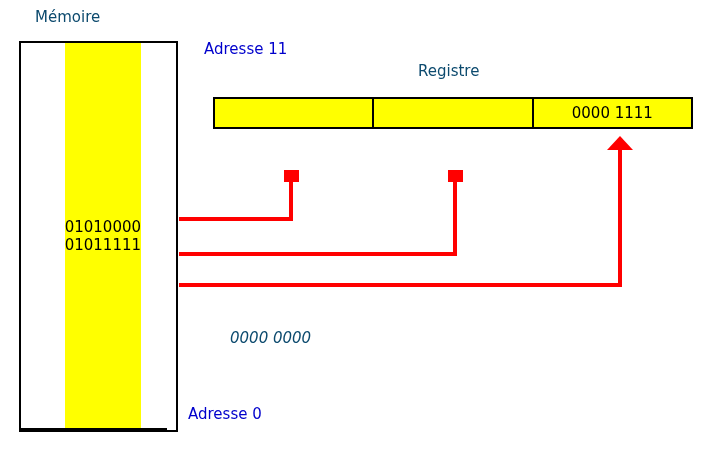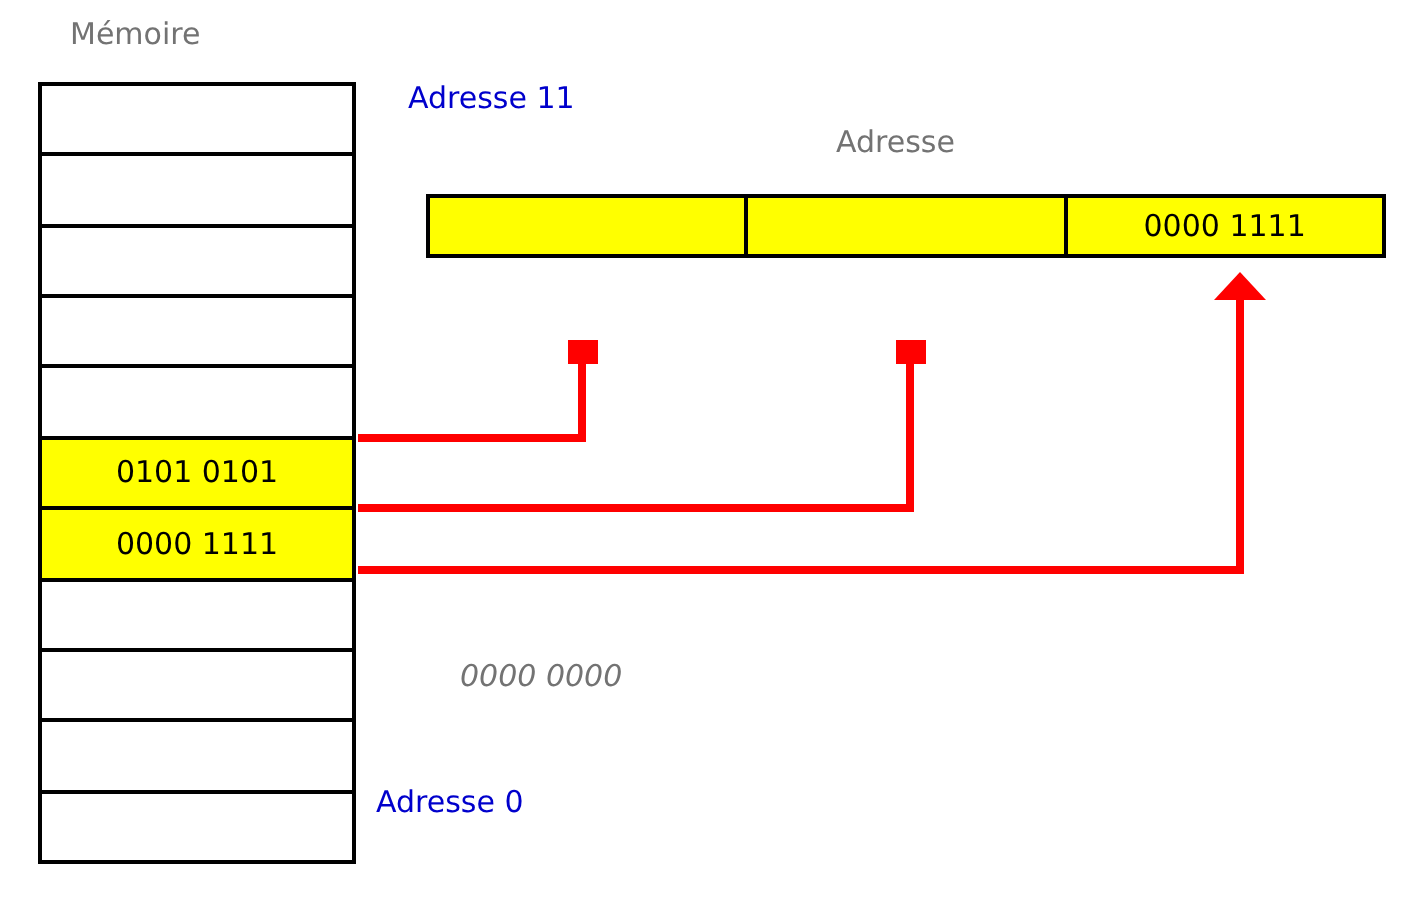--- a/index.html
+++ b/index.html
@@ -10,36 +10,36 @@
     position: relative;
     width: 706px;
     height: 450px;
     background: #fff;
     overflow: hidden;
     --hl: #FFFF00;
     --conn: #FF0000;
     --addr: #0000CC;
   }
 
-  .label { position: absolute; font-size: 15px; color: #737373; white-space: nowrap; }
+  .label { position: absolute; font-size: 15px; color: #0c4a6e; white-space: nowrap; }
   .label.blue { color: var(--addr); }
 
   .memory-title { left: 35px; top: 8px; }
   .addr-top { left: 204px; top: 40px; }
-  .addr-bottom { left: 188px; top: 392px; }
+  .addr-bottom { left: 188px; top: 405px; }
   .register-title { left: 418px; top: 62px; }
   .annotation { left: 230px; top: 329px; font-style: italic; }
 
   .memory-stack {
     position: absolute;
     left: 19px; top: 41px;
     width: 159px; height: 391px;
     border: 2px solid #000;
     display: flex;
-    flex-direction: column;
+    flex-direction: row;
     background: #fff;
   }
   .mem-cell {
     flex: 1;
     border-bottom: 2px solid #000;
     display: flex;
     align-items: center;
     justify-content: center;
     font-size: 15px;
     color: #000;
@@ -110,21 +110,21 @@
       <div class="mem-cell hl">0101 0101</div>
       <div class="mem-cell hl">0000 1111</div>
       <div class="mem-cell"></div>
       <div class="mem-cell"></div>
       <div class="mem-cell"></div>
       <div class="mem-cell"></div>
     </div>
 
   <div class="label blue addr-bottom">Adresse 0</div>
 
-  <div class="label register-title">Adresse</div>
+  <div class="label register-title">Registre</div>
 
   <div class="register">
       <div class="reg-cell"></div>
       <div class="reg-cell"></div>
       <div class="reg-cell">0000 1111</div>
     </div>
 
   <div class="label annotation">0000 0000</div>
 
   <div class="conn lineA-h"></div>

